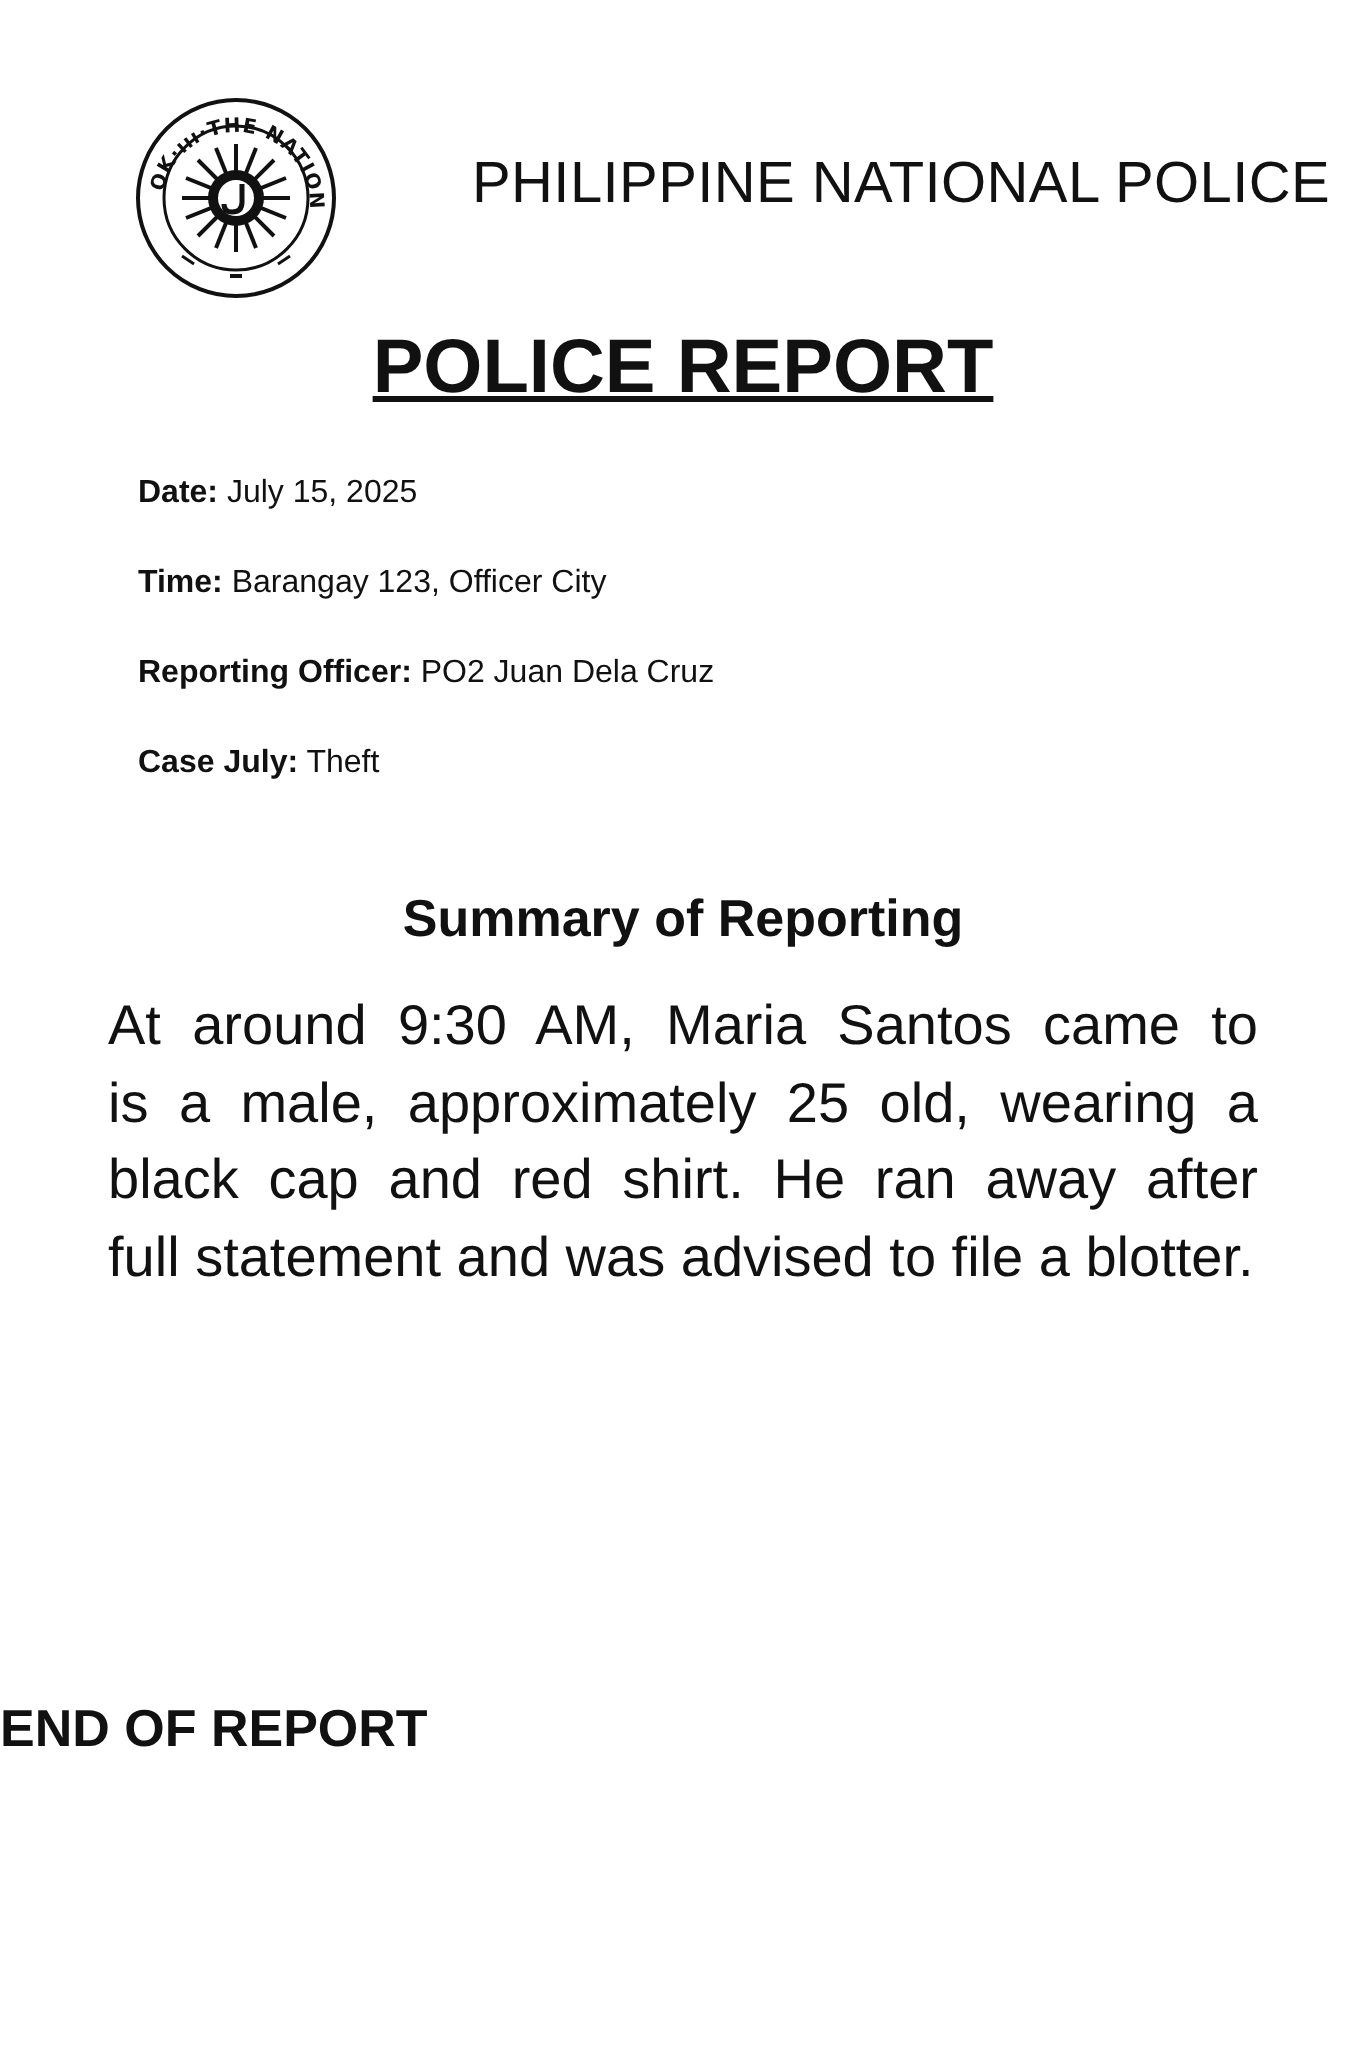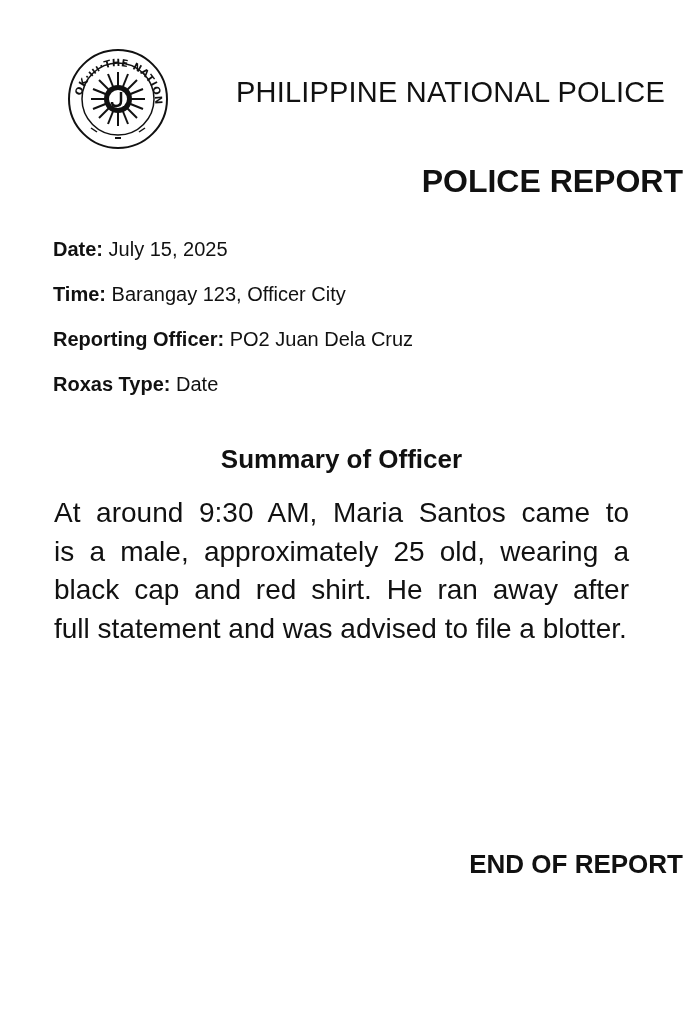--- a/index.html
+++ b/index.html
@@ -1,27 +1,27 @@
 <!DOCTYPE html>
 <html><head>
   <meta charset="utf-8">
   <style>
     html, body { margin: 0; padding: 0; background: #ffffff; }
     body { width: 683px; height: 1024px; position: relative; overflow: hidden; color: #111111;
       font-family: "Liberation Sans", "DejaVu Sans", sans-serif; }
     .seal { position: absolute; left: 67px; top: 48px; width: 102px; height: 102px; }
     .agency { position: absolute; left: 188px; top: 76px; font-size: 29px; letter-spacing: 0.2px; white-space: nowrap; margin-left: 48px; }
-    .title { position: absolute; left: 0; width: 683px; text-align: right; top: 163px; font-size: 32px; font-weight: bold; }
-    .field { position: absolute; left: 53px; font-size: 20px; white-space: nowrap; }
+    .title { position: absolute; left: 0; width: 683px; text-align: center; top: 163px; font-size: 38px; font-weight: bold; text-decoration: underline; }
+    .field { position: absolute; left: 69px; font-size: 16px; white-space: nowrap; }
     .field .lbl { font-weight: bold; }
     .subhead { position: absolute; left: 0; width: 683px; text-align: center; top: 444px; font-size: 26px; font-weight: bold; }
     .para { position: absolute; left: 54px; width: 575px; font-size: 28px; line-height: 38.5px; }
     .para .ln { display: block; white-space: nowrap; }
     .para .j { text-align: justify; text-align-last: justify; white-space: normal; }
-    .end { position: absolute; left: 0; width: 683px; text-align: right; top: 849px; font-size: 26px; font-weight: bold; }
+    .end { position: absolute; left: 0; width: 683px; text-align: left; top: 849px; font-size: 26px; font-weight: bold; }
   </style>
 </head>
 <body>
 
 <svg class="seal" viewBox="0 0 102 102">
   <circle cx="51" cy="51" r="49" fill="none" stroke="#111" stroke-width="2"></circle>
   <circle cx="51" cy="51" r="36" fill="none" stroke="#111" stroke-width="1.5"></circle>
   <defs>
       <path id="arc" d="M 14 55 A 37 37 0 1 1 88 55"></path>
     </defs>
@@ -55,25 +55,25 @@
 </div>
 <div class="field" style="top:283px">
   <span class="lbl">Time:</span>
   <span>Barangay 123, Officer City</span>
 </div>
 <div class="field" style="top:328px">
   <span class="lbl">Reporting Officer:</span>
   <span>PO2 Juan Dela Cruz</span>
 </div>
 <div class="field" style="top:373px">
-  <span class="lbl">Roxas Type:</span>
-  <span>Date</span>
+  <span class="lbl">Case July:</span>
+  <span>Theft</span>
 </div>
 
-<div class="subhead">Summary of Officer</div>
+<div class="subhead">Summary of Reporting</div>
 
 <div class="para" style="top:494px">
   <span class="ln j">At around 9:30 AM, Maria Santos came to</span>
   <span class="ln j">is a male, approximately 25 old, wearing a</span>
   <span class="ln j">black cap and red shirt. He ran away after</span>
   <span class="ln">full statement and was advised to file a blotter.</span>
 </div>
 
 <div class="end">END OF REPORT</div>
 

